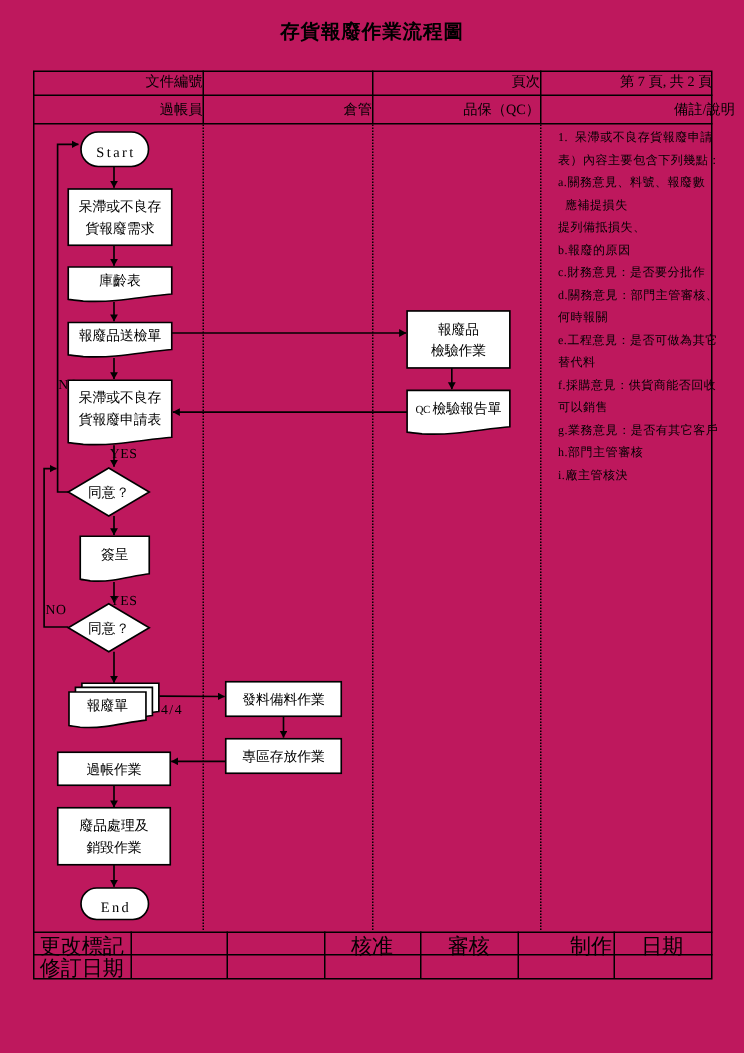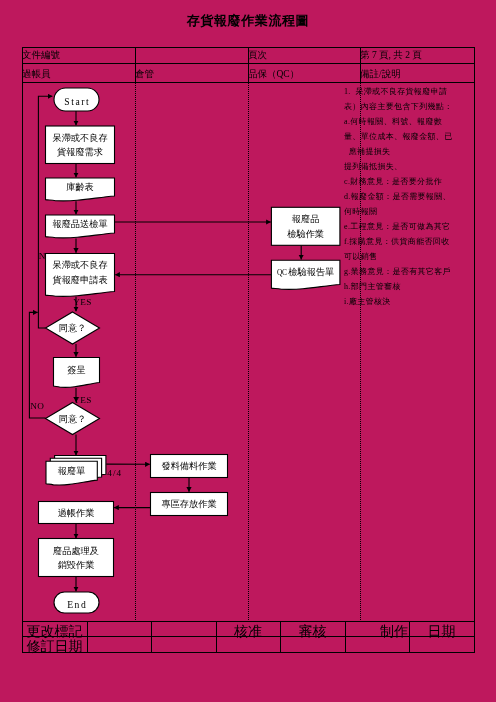--- a/index.html
+++ b/index.html
@@ -11,24 +11,24 @@
   .title{position:absolute;left:0;top:14px;width:496px;text-align:center;
          font-weight:bold;font-size:13px;letter-spacing:0.6px;line-height:14px;}
 
   
   .frame{position:absolute;left:22px;top:47px;width:453px;height:606px;
          box-sizing:border-box;border:1px solid #000;}
   .hline{position:absolute;background:#000;height:1px;}
   .vline{position:absolute;background:#000;width:1px;}
   .vdot{position:absolute;width:1px;border-left:1px dotted #000;}
 
-  .cell{position:absolute;text-align:left;font-size:9.5px;line-height:1;}
+  .cell{position:absolute;text-align:right;font-size:9.5px;line-height:1;}
 
   
-  .notes{position:absolute;left:344px;top:84px;width:112px;font-size:8px;
+  .notes{position:absolute;left:372px;top:84px;width:112px;font-size:8px;
          line-height:15px;letter-spacing:0.35px;}
   .notes div{white-space:pre;}
 
   
   .ftcell{position:absolute;text-align:center;font-size:14px;line-height:1;}
 
   svg.flow{position:absolute;left:0;top:0;width:496px;height:702px;}
   svg.flow text{font-family:"Liberation Serif",serif;}
 </style>
 </head>
@@ -54,28 +54,29 @@
   <div class="cell" style="left:360px;top:51px;width:115px">第 7 頁, 共 2 頁</div>
 
   <div class="cell" style="left:22px;top:70px;width:113px">過帳員</div>
   <div class="cell" style="left:135px;top:70px;width:113px">倉管</div>
   <div class="cell" style="left:248px;top:70px;width:112px">品保（QC）</div>
   <div class="cell" style="left:360px;top:70px;width:130px">備註/說明</div>
 
   <div class="notes">
       <div>1.  呆滯或不良存貨報廢申請</div>
       <div>表）內容主要包含下列幾點：</div>
-      <div>a.何時報關、料號、報廢數</div>
-      <div>量、單位成本、報廢金額、已</div>
+      <div>a.關務意見、料號、報廢數</div>
       <div>  應補提損失</div>
       <div>提列備抵損失、</div>
+      <div>b.報廢的原因</div>
       <div>c.財務意見：是否要分批作</div>
-      <div>d.報廢金額：是否需要報關、</div>
+      <div>d.關務意見：部門主管審核、</div>
       <div>何時報關</div>
       <div>e.工程意見：是否可做為其它</div>
+      <div>替代料</div>
       <div>f.採購意見：供貨商能否回收</div>
       <div>可以銷售</div>
       <div>g.業務意見：是否有其它客戶</div>
       <div>h.部門主管審核</div>
       <div>i.廠主管核決</div>
     </div>
 
   <svg class="flow" viewBox="0 0 496 702">
     <defs>
       <marker id="arw" markerWidth="7" markerHeight="7" refX="4.6" refY="2.6" orient="auto" markerUnits="userSpaceOnUse">

